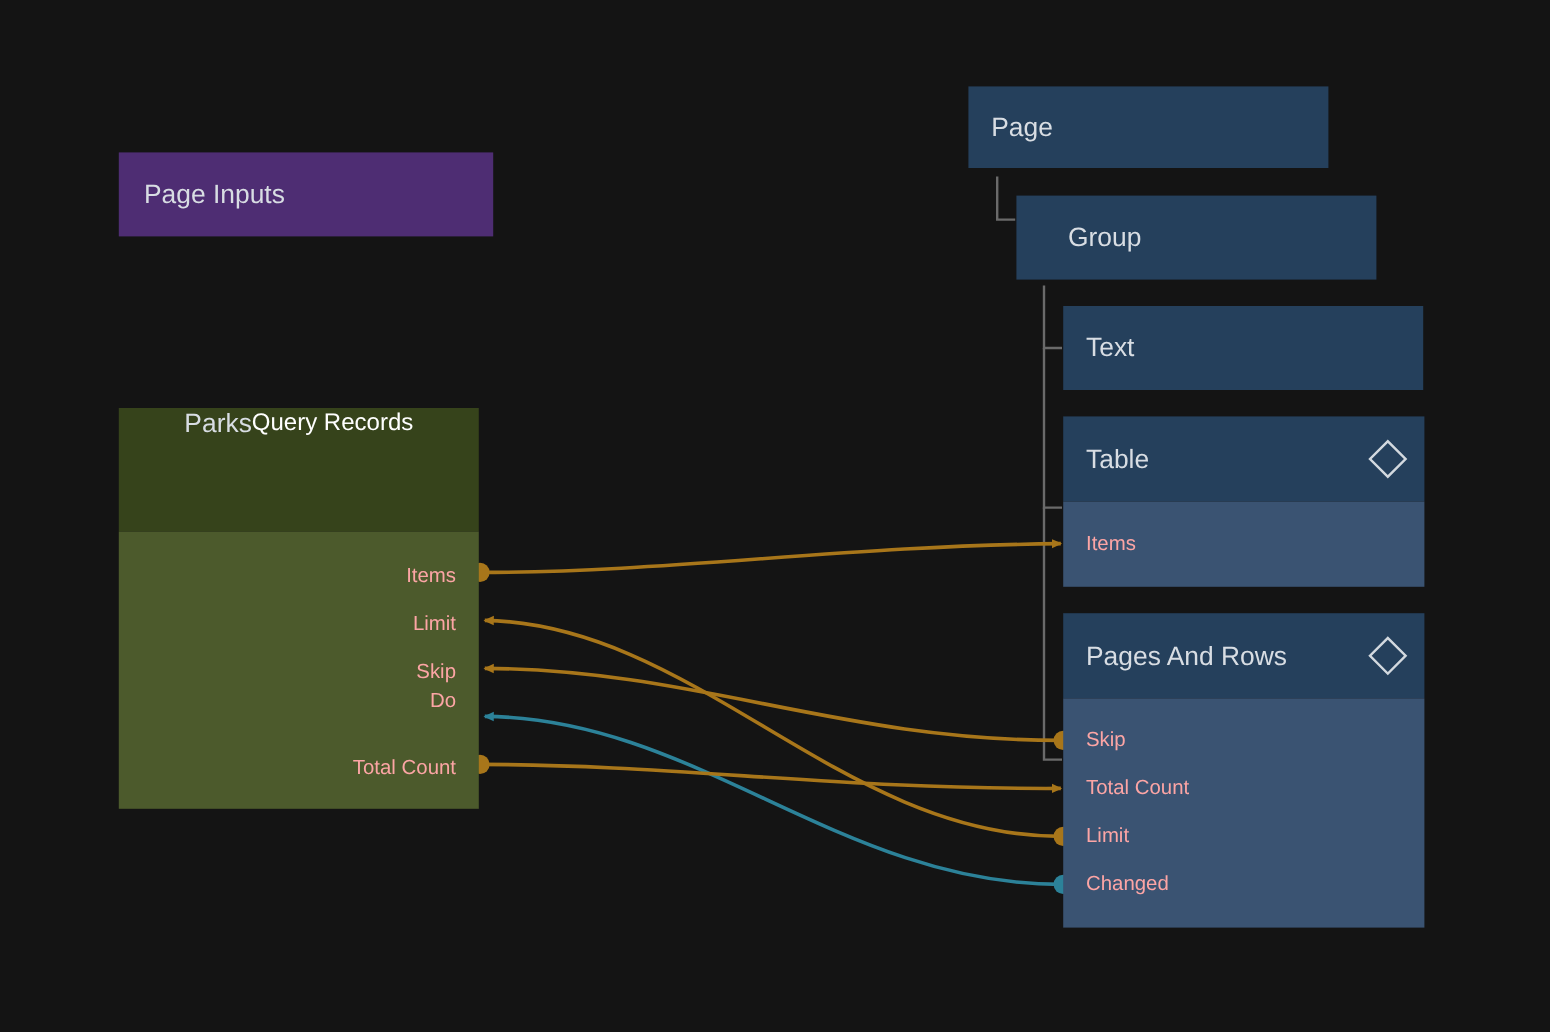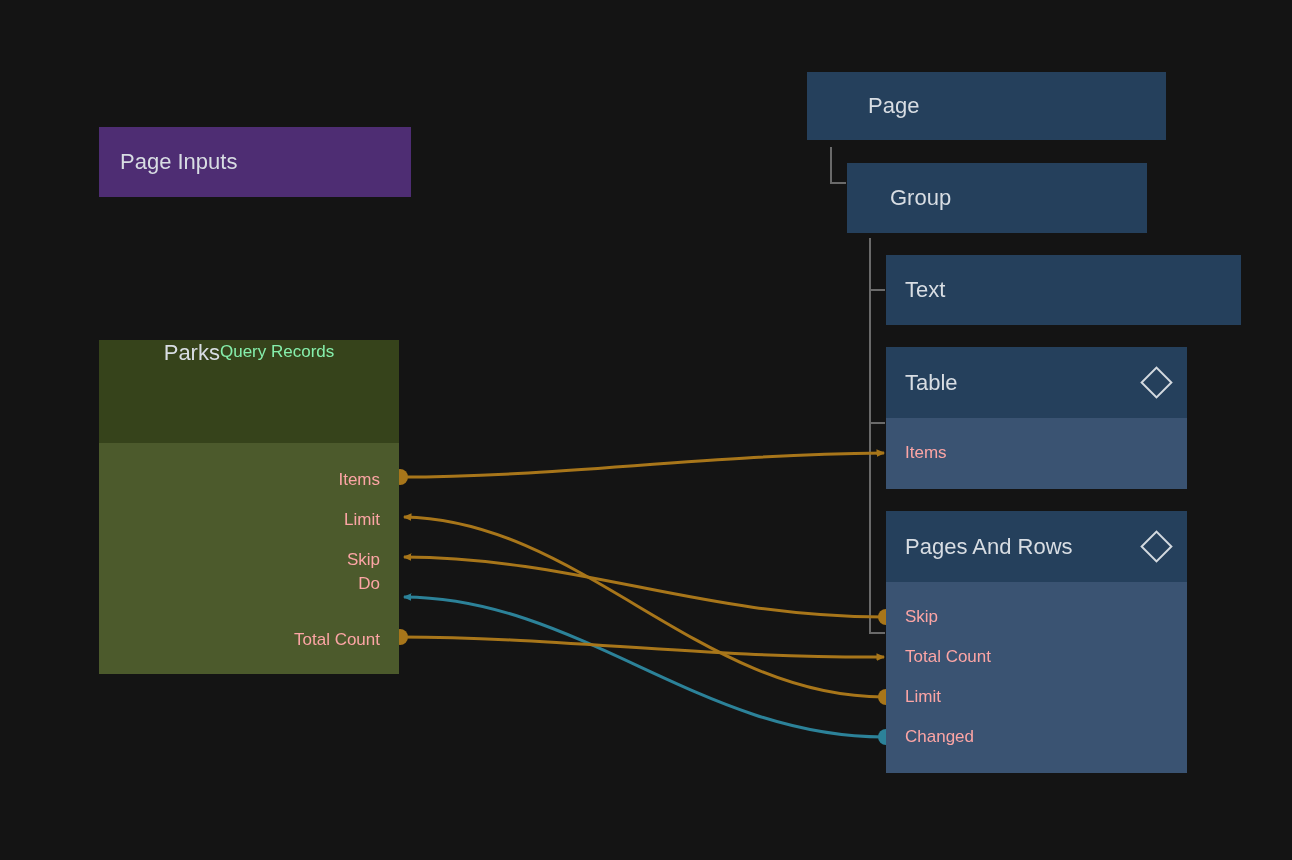--- a/index.html
+++ b/index.html
@@ -11,37 +11,37 @@
     position:relative;
   }
   #canvas{position:absolute;inset:0;width:1292px;height:860px;}
 
   .node{position:absolute;box-sizing:border-box;}
   .node-header{
     display:flex;align-items:center;justify-content:space-between;
     box-sizing:border-box;
   }
   .node-title{color:#d8dde3;font-size:22px;line-height:26px;white-space:nowrap;}
-  .node-sub{color:#86efac;font-size:17px;line-height:24px;white-space:nowrap;}
+  .node-sub{color:#ffffff;font-size:20px;line-height:24px;white-space:nowrap;}
   .node-body{box-sizing:border-box;position:relative;}
 
   
   #page-inputs{
     left:99px;top:127px;width:312px;height:70px;
     background:#4e2d73;
     display:flex;align-items:center;
     padding-left:21px;
   }
 
   
   .tree-node{background:#25405c;}
   .tree-node .node-header{padding:0 19px;height:100%;}
-  #node-page{left:807px;top:72px;width:359px;height:68px;padding-left:42px;}
+  #node-page{left:807px;top:72px;width:300px;height:68px;}
   #node-group{left:847px;top:163px;width:300px;height:70px;padding-left:24px;}
-  #node-text{left:886px;top:255px;width:355px;height:70px;}
+  #node-text{left:886px;top:255px;width:300px;height:70px;}
 
   
   #node-table{left:886px;top:347px;width:301px;height:142px;}
   #node-table .node-header{height:71px;padding:2px 19px;}
   #node-table .node-body{height:71px;background:#3a5372;}
 
   #node-pagesrows{left:886px;top:511px;width:301px;height:262px;}
   #node-pagesrows .node-header{height:71px;padding:0 19px;}
   #node-pagesrows .node-body{height:191px;background:#3a5372;}
 

